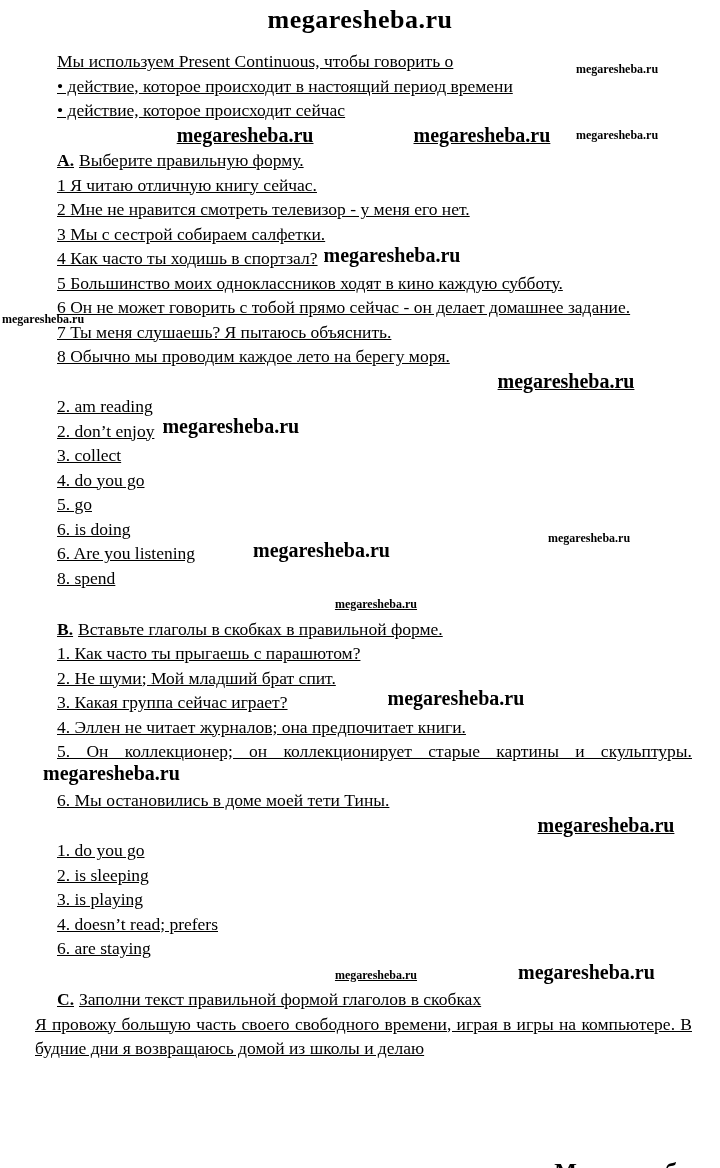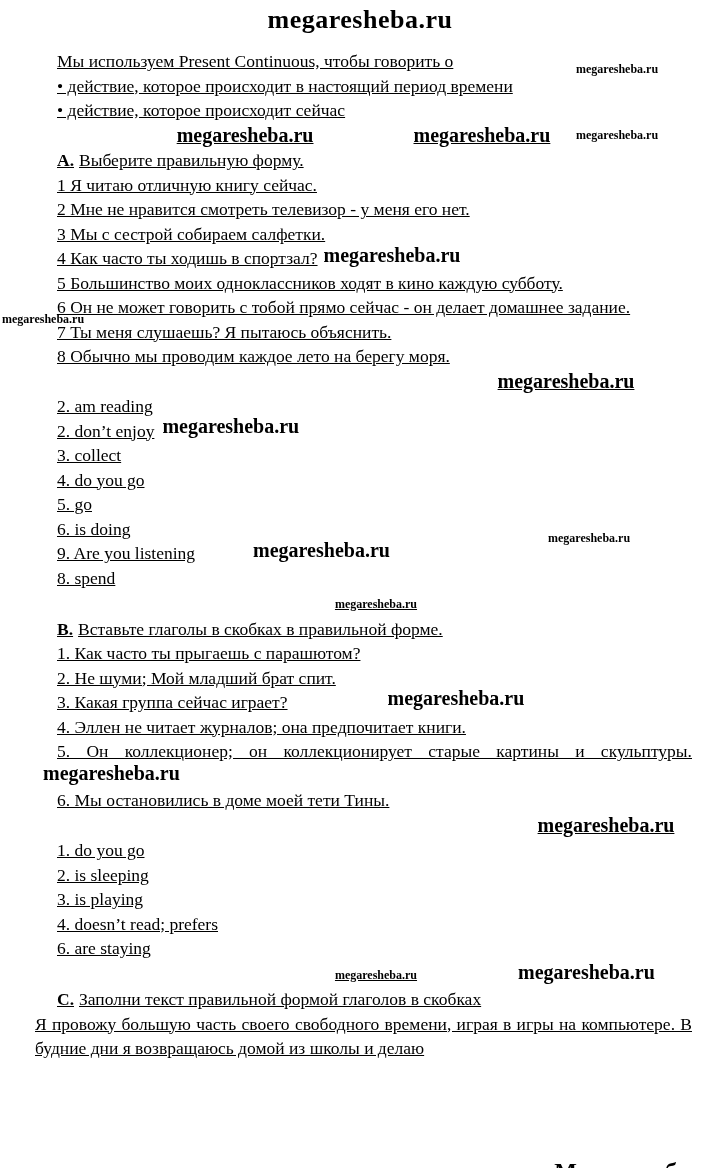--- a/index.html
+++ b/index.html
@@ -88,21 +88,21 @@
     <p>8 Обычно мы проводим каждое лето на берегу моря.</p>
 
     <p class="noindent wm-pre-a"><span class="wm wm-big">megaresheba.ru</span></p>
 
     <p>2. am reading</p>
     <p><span>2. don’t enjoy</span><span class="wm wm-big inline-wm wm-a2">megaresheba.ru</span></p>
     <p>3. collect</p>
     <p>4. do you go</p>
     <p>5. go</p>
     <p>6. is doing</p>
-    <p><span>9. Are you listening</span><span class="wm wm-big inline-wm wm-a7">megaresheba.ru</span></p>
+    <p><span>6. Are you listening</span><span class="wm wm-big inline-wm wm-a7">megaresheba.ru</span></p>
     <p>8. spend</p>
 
     <p class="noindent wm-left-small"><span class="wm wm-small">megaresheba.ru</span></p>
 
     <p><b class="lbl">В.</b><span>Вставьте глаголы в скобках в правильной форме.</span></p>
 
     <p>1. Как часто ты прыгаешь с парашютом?</p>
     <p>2. Не шуми; Мой младший брат спит.</p>
     <p><span>3. Какая группа сейчас играет?</span><span class="wm wm-big inline-wm wm-b3">megaresheba.ru</span></p>
     <p>4. Эллен не читает журналов; она предпочитает книги.</p>

